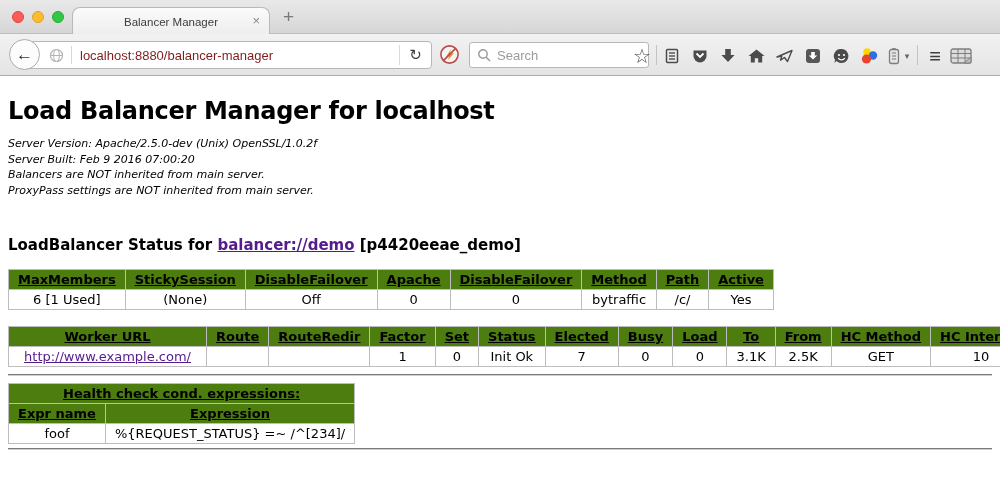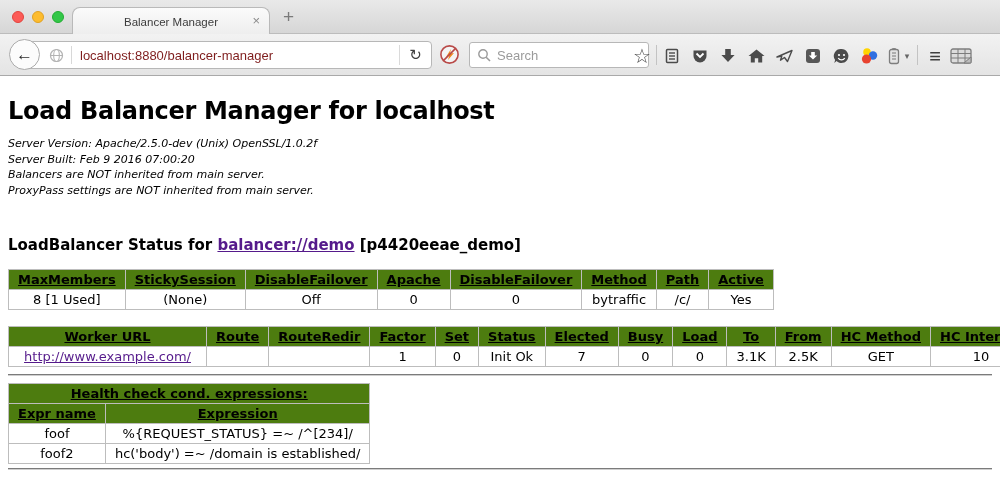--- a/index.html
+++ b/index.html
@@ -207,21 +207,21 @@
       <th>MaxMembers</th>
       <th>StickySession</th>
       <th>DisableFailover</th>
       <th>Apache</th>
       <th>DisableFailover</th>
       <th>Method</th>
       <th>Path</th>
       <th>Active</th>
     </tr>
     <tr>
-      <td>8 [1 Used]</td>
+      <td>6 [1 Used]</td>
       <td>(None)</td>
       <td>Off</td>
       <td>0</td>
       <td>0</td>
       <td>bytraffic</td>
       <td>/c/</td>
       <td>Yes</td>
     </tr>
   </tbody>
     </table>
@@ -271,21 +271,17 @@
       <th colspan="2">Health check cond. expressions:</th>
     </tr>
     <tr>
       <th>Expr name</th>
       <th>Expression</th>
     </tr>
     <tr>
       <td>foof</td>
       <td class="left">%{REQUEST_STATUS} =~ /^[234]/</td>
     </tr>
-    <tr>
-      <td>foof2</td>
-      <td class="left">hc('body') =~ /domain is established/</td>
-    </tr>
   </tbody>
     </table>
 
   <hr class="rule-bottom">
 </div>
 
 </body></html>

